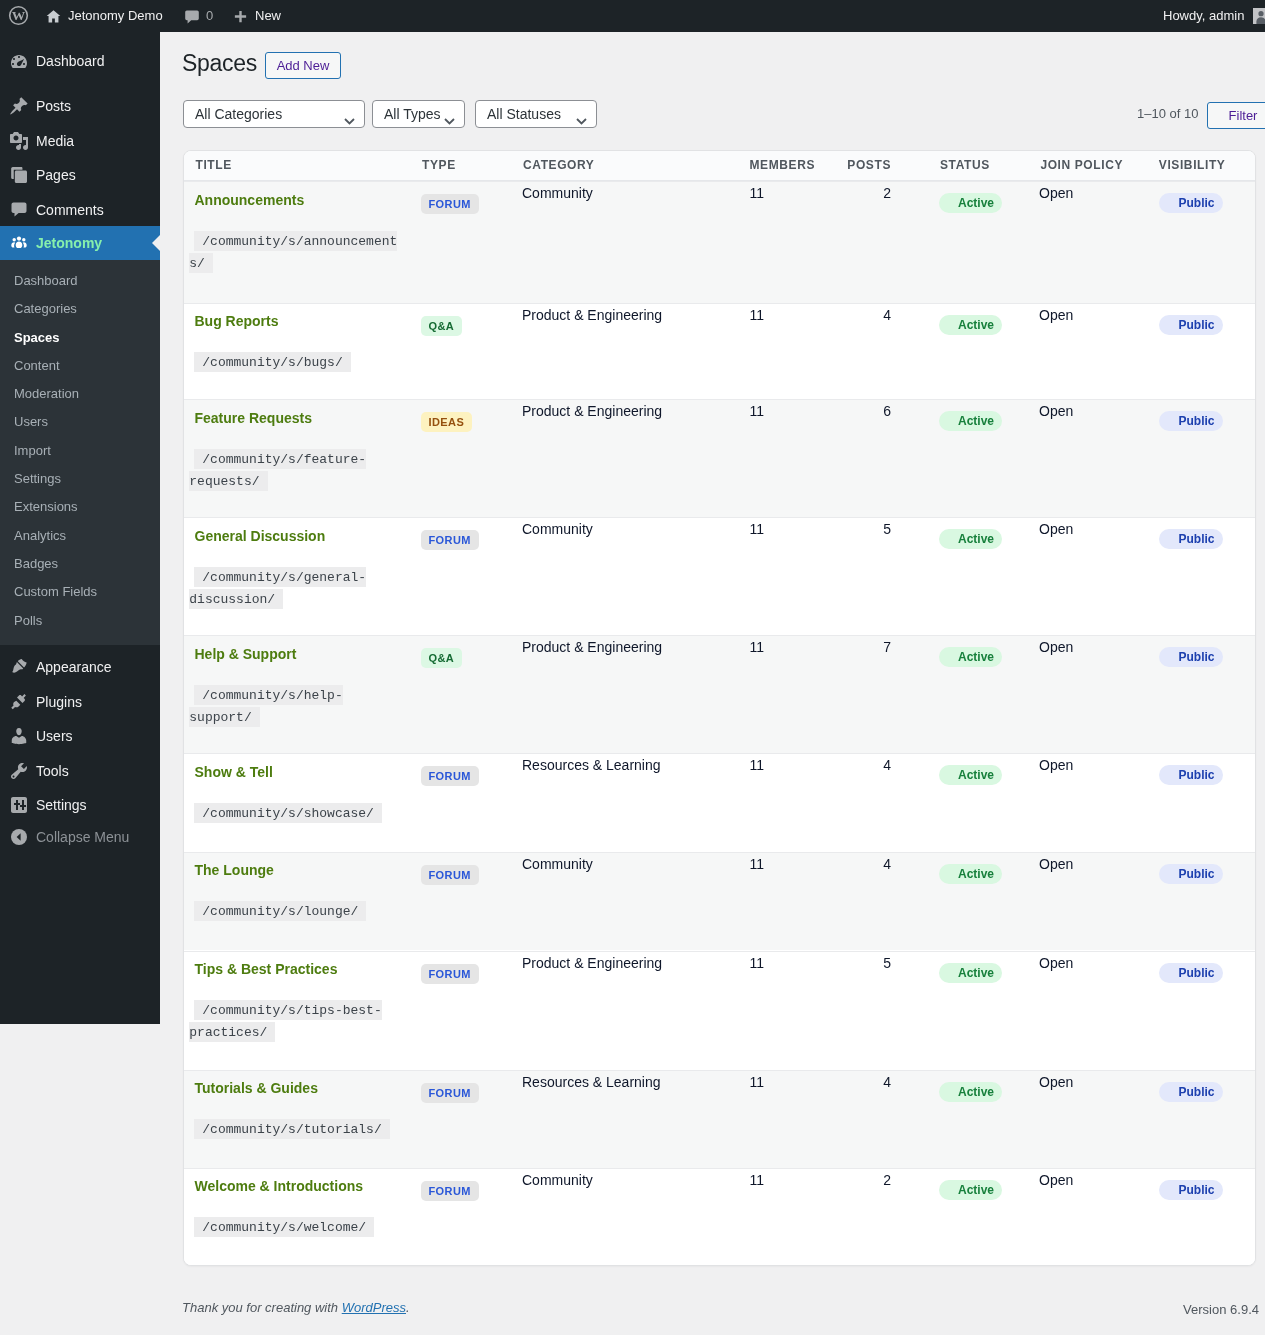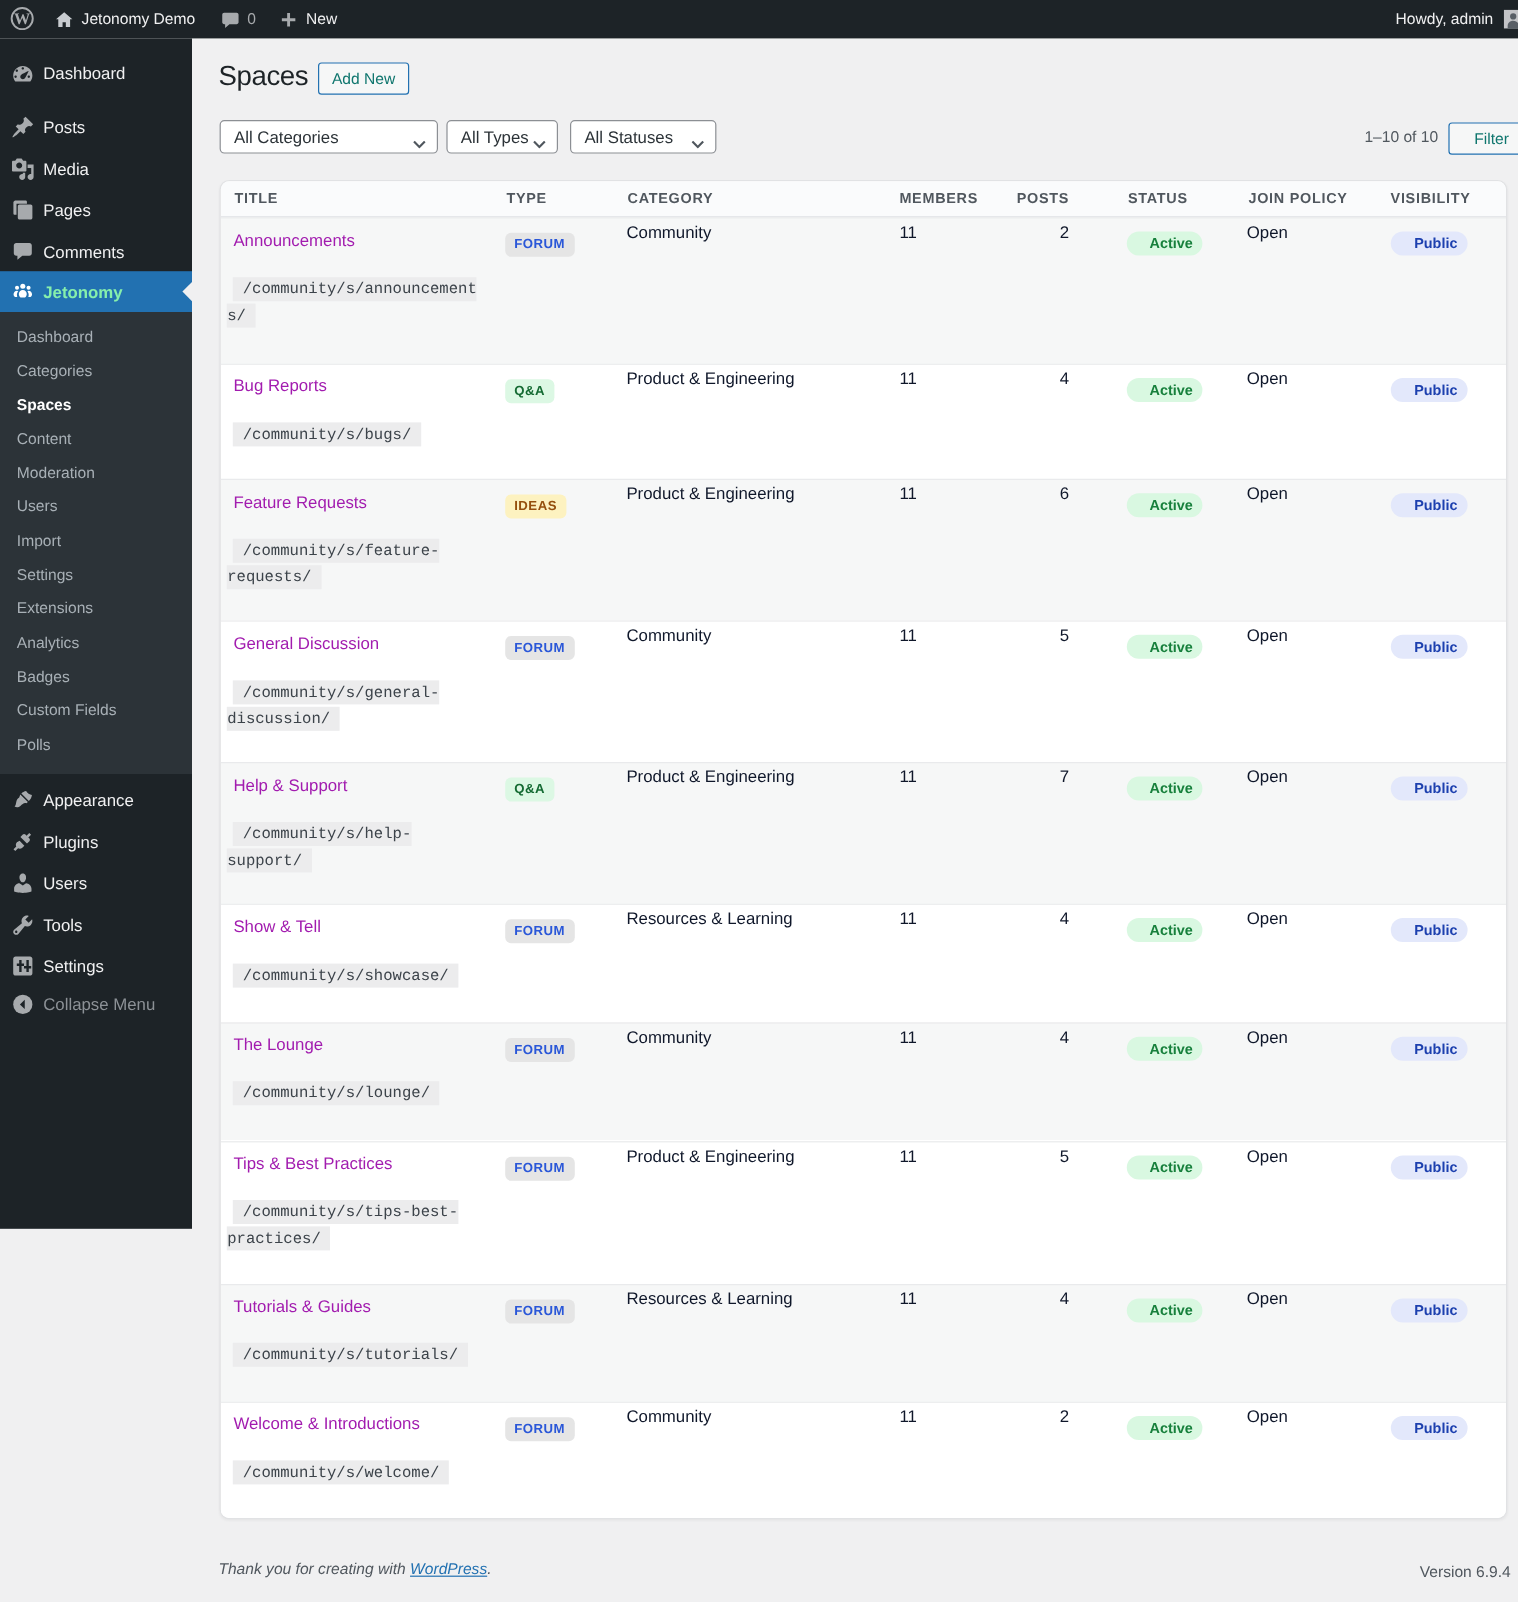--- a/index.html
+++ b/index.html
@@ -15,35 +15,35 @@
 .mit{position:absolute;left:36px;top:0;line-height:34px;font-size:14px;color:#f0f0f1}
 .mit.dim{color:#8c9196}
 .mi.cur{background:#2271b1}
 .mi.cur .mit{font-weight:700;color:#86efac}
 .arrow{position:absolute;right:0;top:9px;width:0;height:0;border:8px solid transparent;border-right-color:#f0f0f1;border-left-width:0}
 .submenu{position:absolute;left:0;top:228px;width:160px;padding:7px 0 10px;background:#2c3338}
 .smi{height:28.3px;line-height:28.3px;padding-left:14px;font-size:13px;color:#a8b0b6}
 .smi.on{color:#fff;font-weight:bold}
 #content{position:absolute;left:160px;top:32px;width:1105px;height:1303px}
 #h1{position:absolute;left:22px;top:18px;font-size:23px;font-weight:400;color:#1d2327;letter-spacing:-0.3px}
-.btn{position:absolute;display:inline-block;background:#f6f7f7;border:1px solid #2271b1;border-radius:3px;color:#0f766e;font-size:13px;text-align:center}
+.btn{position:absolute;display:inline-block;background:#f6f7f7;border:1px solid #2271b1;border-radius:3px;color:#4c1d95;font-size:13px;text-align:center}
 #addnew{left:105px;top:20px;width:76px;height:27px;line-height:25px}
 #filter{left:1047px;top:70px;width:72px;height:27px;line-height:25px}
 .select{position:absolute;top:68px;height:28px;background:#fff;border:1px solid #8c8f94;border-radius:4px}
 .seltext{position:absolute;left:11px;top:0;line-height:26px;font-size:14px;color:#2c3338}
 .chev{position:absolute;right:9px;top:10px}
 #count{position:absolute;left:977px;top:74px;font-size:13px;color:#50575e}
 #card{position:absolute;left:23px;top:118px;width:1073px;height:1116px;background:#fff;border:1px solid #e1e2e4;border-radius:8px;box-shadow:0 1px 2px rgba(0,0,0,.04);overflow:hidden}
 .thead{position:absolute;left:0;top:0;width:1073px;height:30px;background:#fafbfc;border-bottom:1px solid #e5e7ea}
 .th{position:absolute;top:0;height:30px;line-height:28px;font-size:12px;font-weight:bold;color:#50575e;letter-spacing:0.6px;text-transform:uppercase}
 .thr{text-align:right}
 .tr{position:absolute;left:0;width:1073px;background:#fff;border-top:1px solid #e9eaec}
 .tr.odd{background:#f6f7f7}
 .tr:first-of-type{border-top:none}
-.title{position:absolute;left:10.5px;top:7.5px;font-size:14px;font-weight:normal;color:#a21caf;line-height:20px}
+.title{position:absolute;left:10.5px;top:7.5px;font-size:14px;font-weight:bold;color:#4d7c0f;line-height:20px}
 .urlwrap{position:absolute;left:5.3px;top:47px;width:212px;display:block;line-height:21px;font-size:13px;overflow-wrap:break-word;text-indent:5px}
 .urlwrap code{font-family:"Liberation Mono",monospace;font-size:13px;color:#3c434a;background:#ececed;padding:2.5px 8px;-webkit-box-decoration-break:slice;box-decoration-break:slice}
 .badge{position:absolute;left:236.5px;top:12px;height:20px;line-height:20px;padding:0 8px;border-radius:5px;font-size:11px;font-weight:bold;letter-spacing:0.4px}
 .badge.forum{background:#e5e5e5;color:#2a57d8}
 .badge.qa{background:#dcf8e4;color:#156b33}
 .badge.ideas{background:#fdf2c0;color:#95500e}
 .cell{position:absolute;top:1px;font-size:14px;color:#0f172a;line-height:20px}
 .cr{text-align:right}
 .pill{position:absolute;top:11px;height:20px;line-height:20px;border-radius:10px;font-size:12px;font-weight:bold}
 .pill.active{left:755px;background:#d9f8e1;color:#17803c;padding:0 8px 0 19px}

